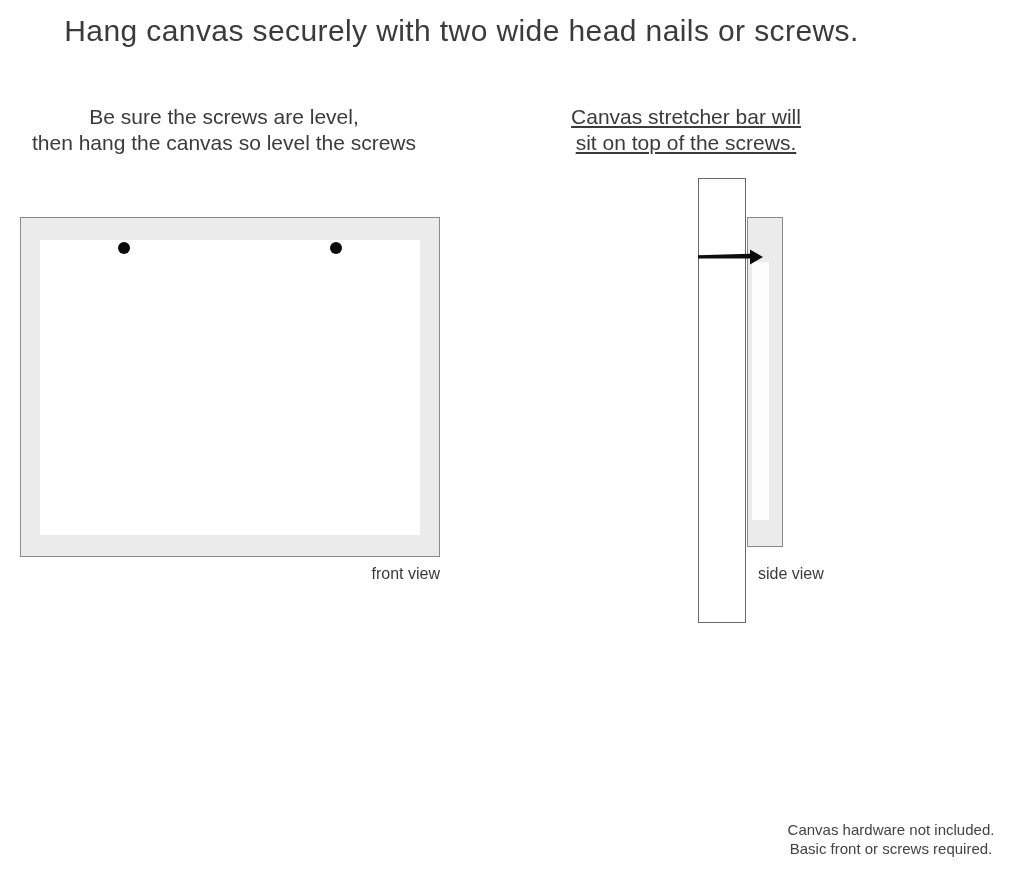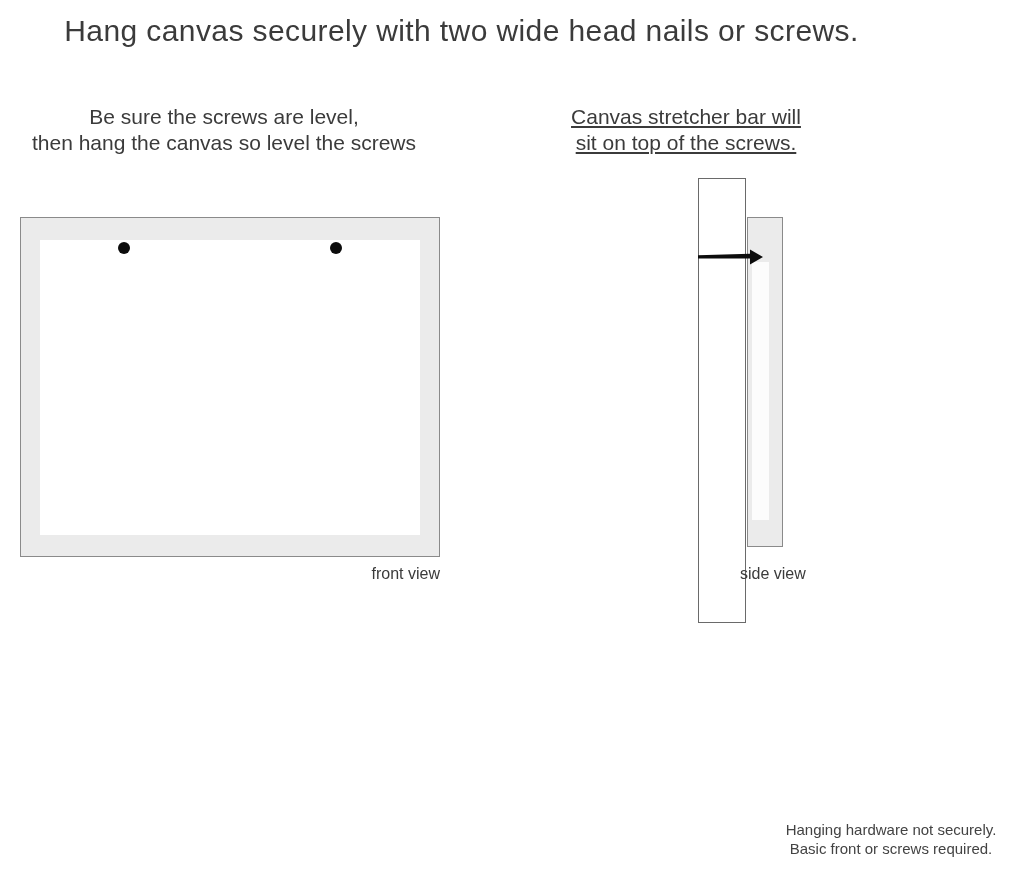--- a/index.html
+++ b/index.html
@@ -40,21 +40,21 @@
     background:var(--nail);top:24px;
   }
   .dot-left{left:97px;}
   .dot-right{left:309px;}
 
   .view-label{
     position:absolute;top:561px;font-size:16px;font-weight:300;line-height:26px;
     white-space:nowrap;
   }
   .front-label{left:300px;width:140px;text-align:right;}
-  .side-label{left:740px;text-align:center;}
+  .side-label{left:758px;text-align:center;}
 
   
   .side-canvas{
     position:absolute;left:747px;top:217px;width:36px;height:330px;
     background:var(--fill);border:1px solid var(--border);
   }
   .side-canvas-inner{
     position:absolute;left:4px;top:44px;width:17px;height:258px;
     background:#fcfcfc;
   }
@@ -97,17 +97,17 @@
   <div class="side-canvas">
     <div class="side-canvas-inner"></div>
   </div>
   <div class="side-bar"></div>
   <svg class="nail-svg" viewBox="0 0 66 16" xmlns="http://www.w3.org/2000/svg">
     <path d="M0,6.2 L52,4.8 L52,0.5 L65,8 L52,15.5 L52,9.6 L0,9.6 Z" fill="#0c0c0c"></path>
   </svg>
   <div class="view-label side-label">side view</div>
 
   <div class="footnote">
-    <span>Hanging hardware not securely.</span>
+    <span>Canvas hardware not included.</span>
     <span>Basic front or screws required.</span>
   </div>
 
 </div>
 
 </body></html>

